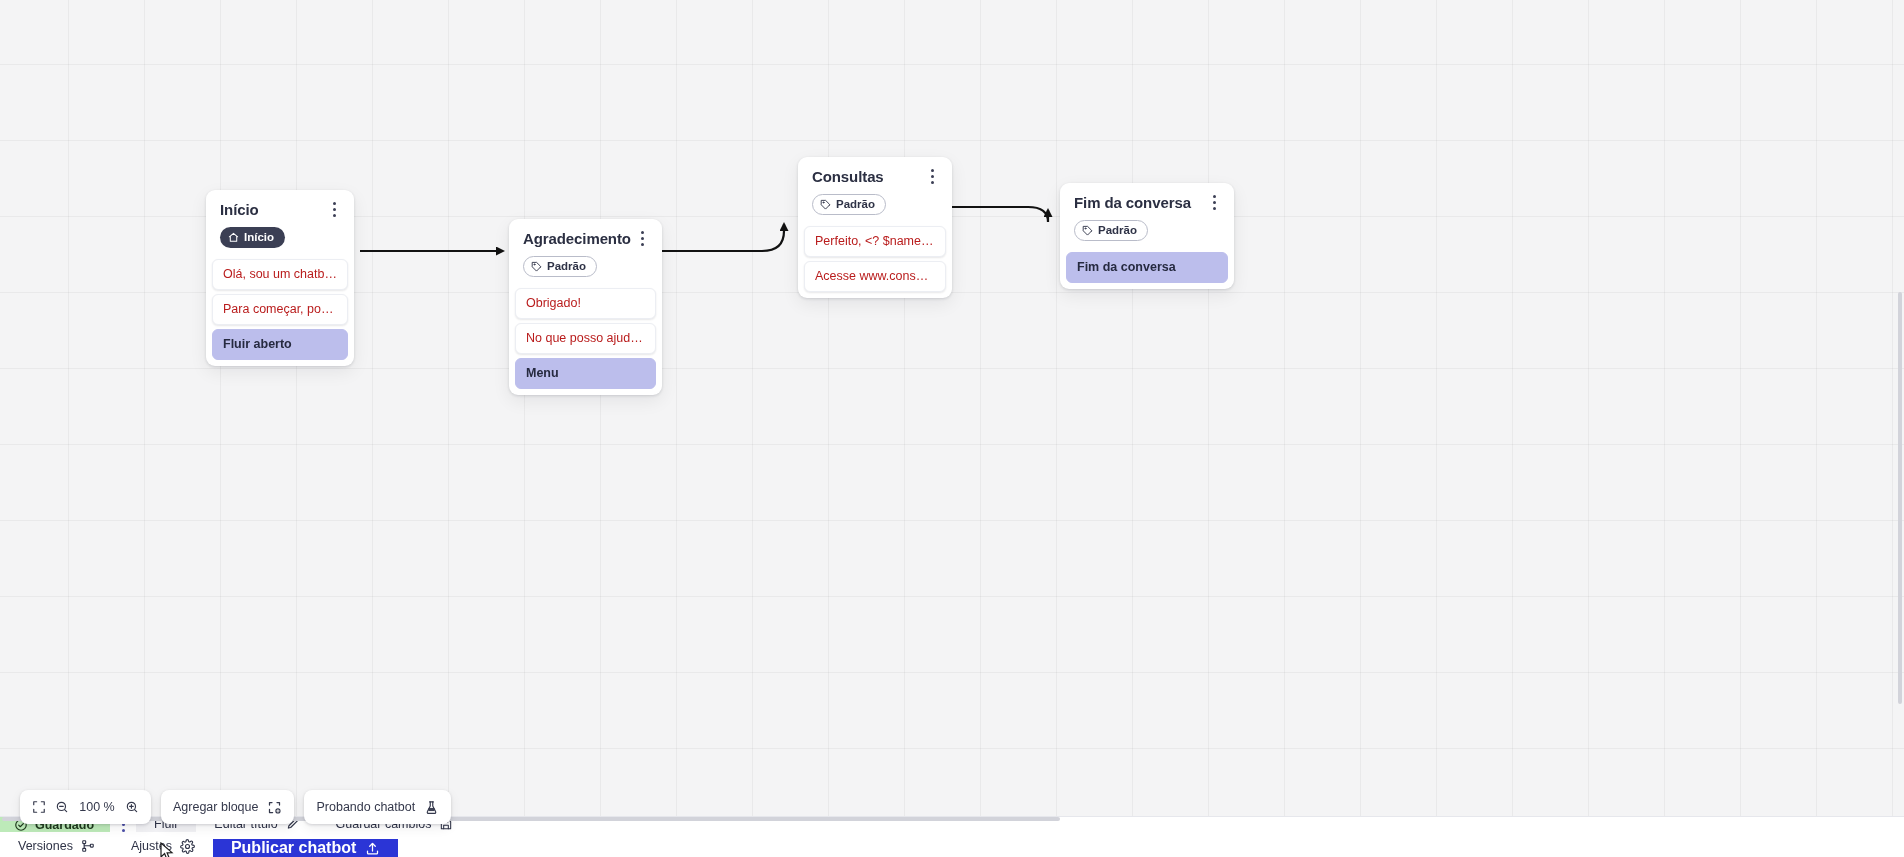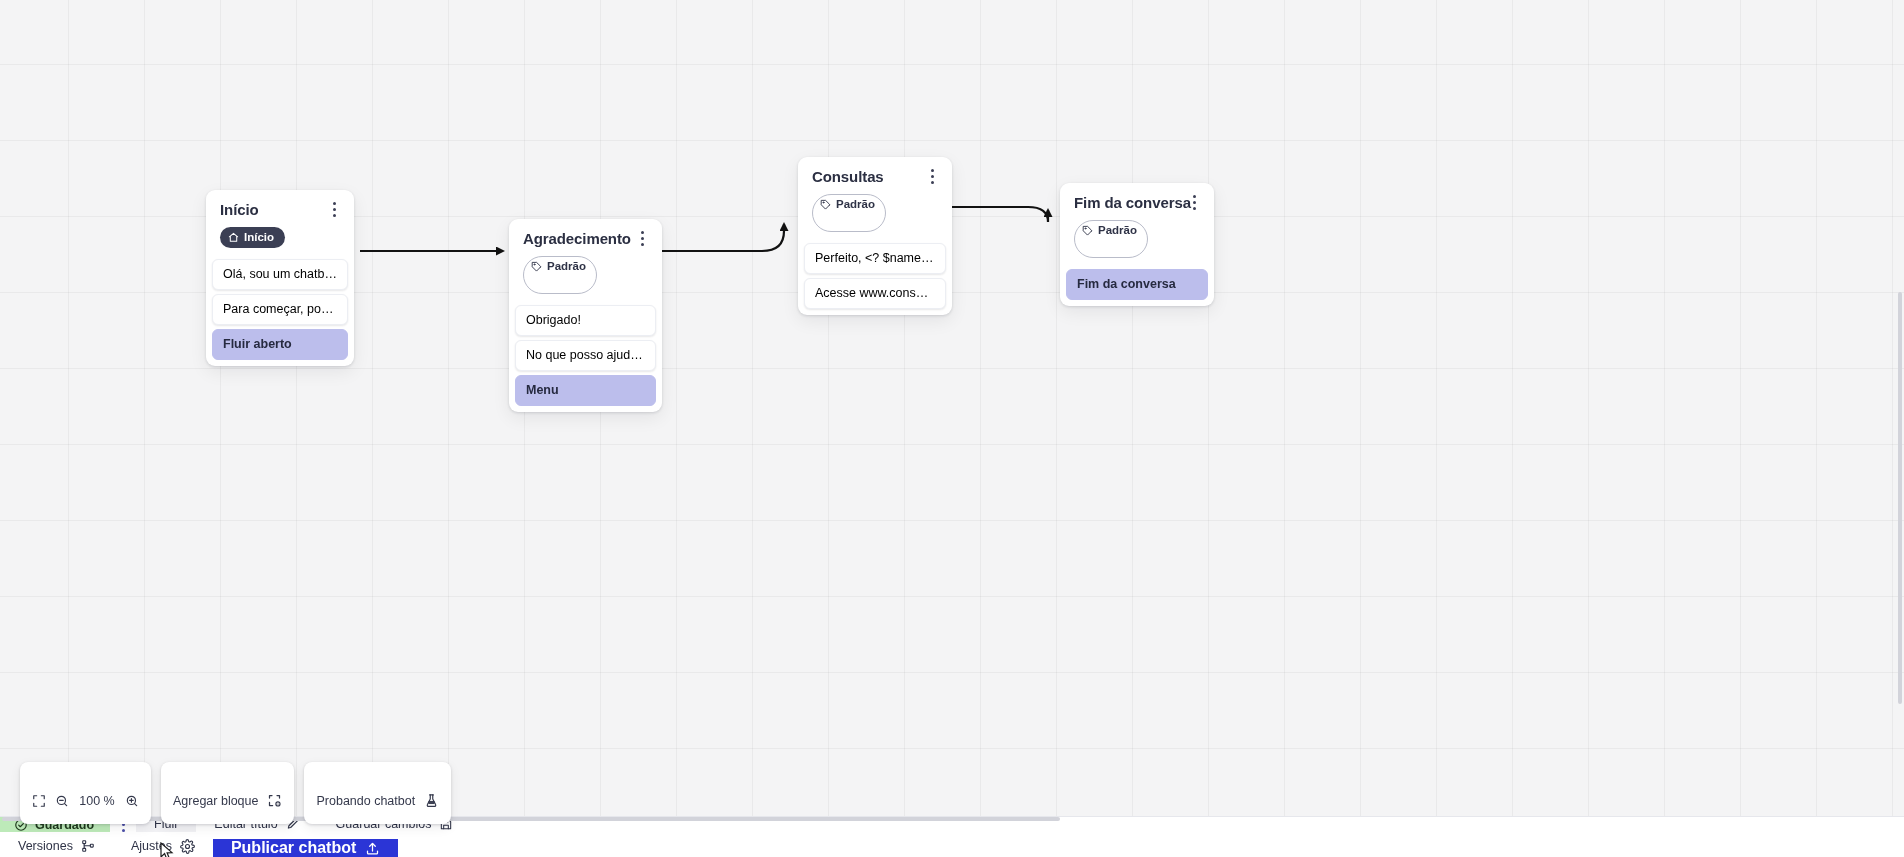--- a/index.html
+++ b/index.html
@@ -108,37 +108,37 @@
   .badge-tag {
     display: inline-flex;
     align-items: center;
     gap: 5px;
     background: #ffffff;
     color: #2f3347;
     border: 1px solid #b9bcc9;
     font-size: 11.5px;
     font-weight: 700;
     border-radius: 999px;
-    padding: 3px 10px 20px 7px;
+    padding: 3px 10px 3px 7px;
     line-height: 13px;
   }
 
   .node-rows {
     padding: 0 6px 6px 6px;
     display: flex;
     flex-direction: column;
     gap: 4px;
   }
 
   .row {
     border-radius: 6px;
     padding: 7px 10px;
     font-size: 12.5px;
     line-height: 15px;
-    color: #000000;
+    color: #b91c1c;
     background: #ffffff;
     border: 1px solid #eceef3;
     box-shadow: 0 1px 2px rgba(16,18,34,0.10);
     white-space: nowrap;
     overflow: hidden;
     text-overflow: ellipsis;
     box-sizing: border-box;
   }
 
   .row.accent {
@@ -158,23 +158,23 @@
     gap: 10px;
     align-items: center;
     z-index: 5;
   }
   .fbtn {
     background: #ffffff;
     border-radius: 8px;
     box-shadow: 0 1px 3px rgba(16,18,34,0.16), 0 4px 12px rgba(16,18,34,0.07);
     height: 30px;
     display: flex;
-    align-items: flex-end;
+    align-items: center;
     gap: 9px;
-    padding: 16px 12px;
+    padding: 2px 12px;
     font-size: 12.5px;
     color: #34384b;
     cursor: pointer;
     white-space: nowrap;
   }
   .fbtn .zoomval {
     font-size: 12.5px;
     color: #34384b;
     min-width: 38px;
     text-align: center;
@@ -387,21 +387,21 @@
             <span>Padrão</span>
           </span>
         </div>
       </div>
       <div class="node-rows">
         <div class="row">Perfeito, &lt;? $name ?&gt;!</div>
         <div class="row">Acesse www.consultas.com par...</div>
       </div>
     </div>
 
-    <div class="node" id="node-fim" style="left:1060px; top:183px; width:154px;">
+    <div class="node" id="node-fim" style="left:1060px; top:183px; width:174px;">
       <div class="node-head">
         <div class="node-title">Fim da conversa</div>
         <div class="node-kebab">
             <i></i>
             <i></i>
             <i></i>
           </div>
         <div class="badge-row">
           <span class="badge-tag">
             <span class="icon">

